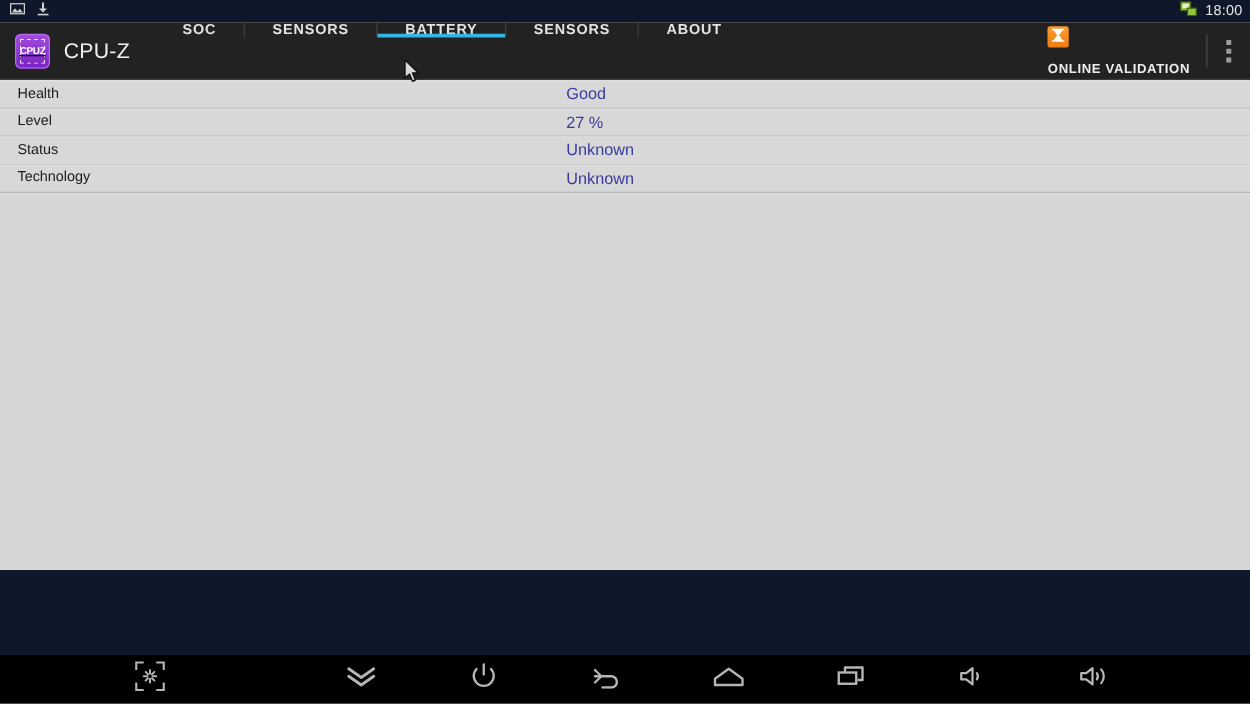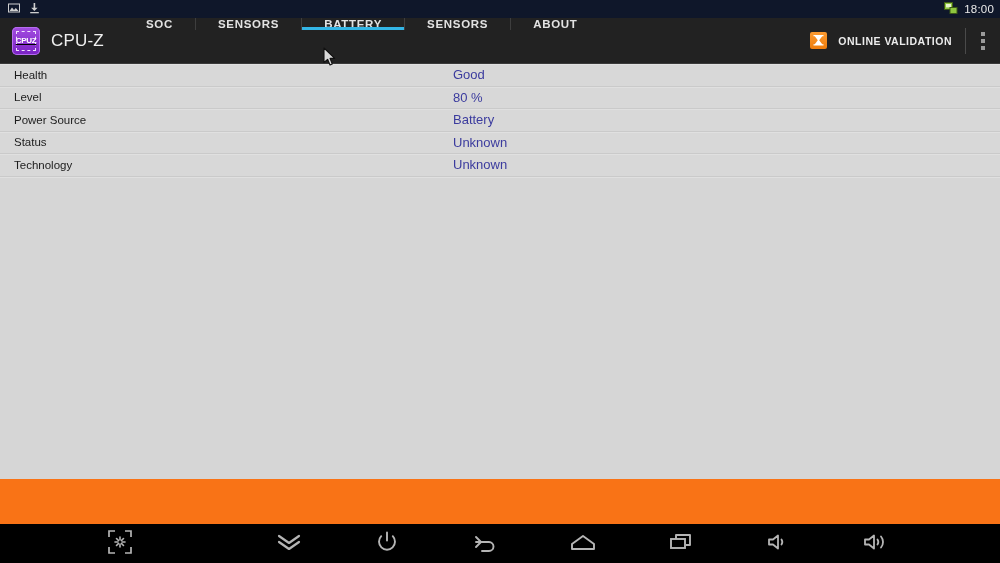--- a/index.html
+++ b/index.html
@@ -127,23 +127,24 @@
     background: #33b5e5;
   }
   #toolbar-right {
     margin-left: auto;
     display: flex;
     align-items: center;
     height: 46px;
   }
   #online-validation {
     display: flex;
-    align-items: center;
+    align-items: flex-start;
     gap: 11px;
     padding-right: 13px;
+    flex-direction: column;
   }
   .ov-icon {
     width: 17px;
     height: 17px;
     background: linear-gradient(#fb9a30, #ef7d0c);
     border-radius: 2px;
     position: relative;
     flex: none;
   }
   .ov-icon svg { position: absolute; left: 2px; top: 1.5px; }
@@ -175,21 +176,21 @@
     height: 4px;
     background: #9b9b9b;
   }
 
   
   #content {
     position: absolute;
     top: 64px; left: 0;
     width: 1000px;
     height: 464px;
-    background: #f97316;
+    background: #0f172a;
     overflow: hidden;
   }
   .row {
     position: relative;
     height: 22.5px;
     box-sizing: border-box;
     border-bottom: 1px solid #cacaca;
     box-shadow: inset 0 1px 0 #e0e0e0;
     display: flex;
     align-items: center;
@@ -321,25 +322,21 @@
   </div>
 
   <div id="content">
 
     <div class="row">
       <span class="r-label">Health</span>
       <span class="r-value">Good</span>
     </div>
     <div class="row">
       <span class="r-label">Level</span>
-      <span class="r-value">80 %</span>
-    </div>
-    <div class="row">
-      <span class="r-label">Power Source</span>
-      <span class="r-value">Battery</span>
+      <span class="r-value">27 %</span>
     </div>
     <div class="row">
       <span class="r-label">Status</span>
       <span class="r-value">Unknown</span>
     </div>
     <div class="row">
       <span class="r-label">Technology</span>
       <span class="r-value">Unknown</span>
     </div>
 

